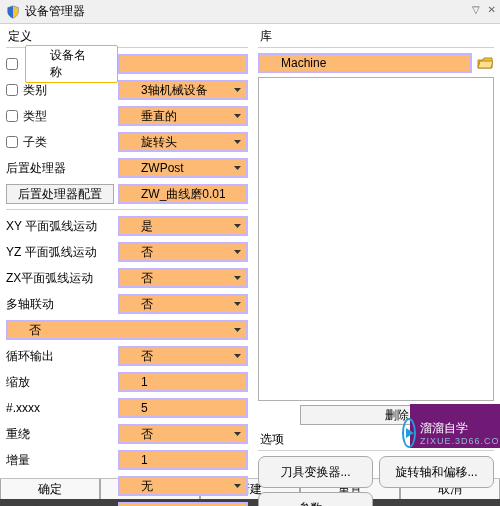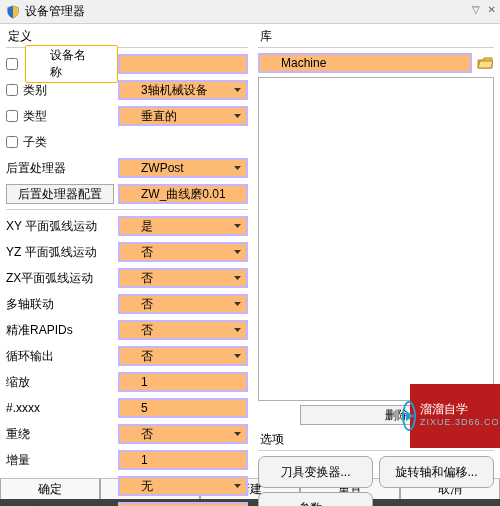--- a/index.html
+++ b/index.html
@@ -148,25 +148,25 @@
     border-radius: 0;
     border-top: 0;
     border-bottom: 0;
     background: #f8f8f8;
   }
   .watermark {
     position: absolute;
     right: 0;
     bottom: 30px;
     width: 90px;
-    height: 64px;
-    background: #b91c1c;
+    height: 44px;
+    background: #701a75;
     color: #fff;
     display: flex;
-    align-items: center;
+    align-items: flex-end;
     justify-content: center;
     font-size: 12px;
     pointer-events: none;
   }
   .watermark .circ {
     width: 30px; height: 30px; border: 2px solid #269cd8;
     border-radius: 50%; display: flex; align-items: center; justify-content: center;
     margin-right: 4px;
   }
   .watermark .tri {
@@ -239,20 +239,30 @@
             </span>
         </div>
       </div>
     </div>
 
     <div class="row">
       <div class="label">
         <input type="checkbox" style="">
         <span>子类</span>
       </div>
+      <div class="fld">
+        <div class="combo">
+          <span>旋转头</span>
+          <span class="arrow">
+              <svg viewBox="0 0 7 4">
+                <path d="M0 0 L7 0 L3.5 4 Z" fill="#333"></path>
+              </svg>
+            </span>
+        </div>
+      </div>
     </div>
 
     <div class="row">
       <div class="label">
           <span>后置处理器</span>
         </div>
       <div class="fld">
         <div class="combo">
           <span>ZWPost</span>
           <span class="arrow">
@@ -331,23 +341,20 @@
             <span class="arrow">
               <svg viewBox="0 0 7 4">
                 <path d="M0 0 L7 0 L3.5 4 Z" fill="#333"></path>
               </svg>
             </span>
           </div>
         </div>
     </div>
 
     <div class="row">
-      <div class="label">
-          <span>精准RAPIDs</span>
-        </div>
       <div class="fld">
           <div class="combo">
             <span>否</span>
             <span class="arrow">
               <svg viewBox="0 0 7 4">
                 <path d="M0 0 L7 0 L3.5 4 Z" fill="#333"></path>
               </svg>
             </span>
           </div>
         </div>

